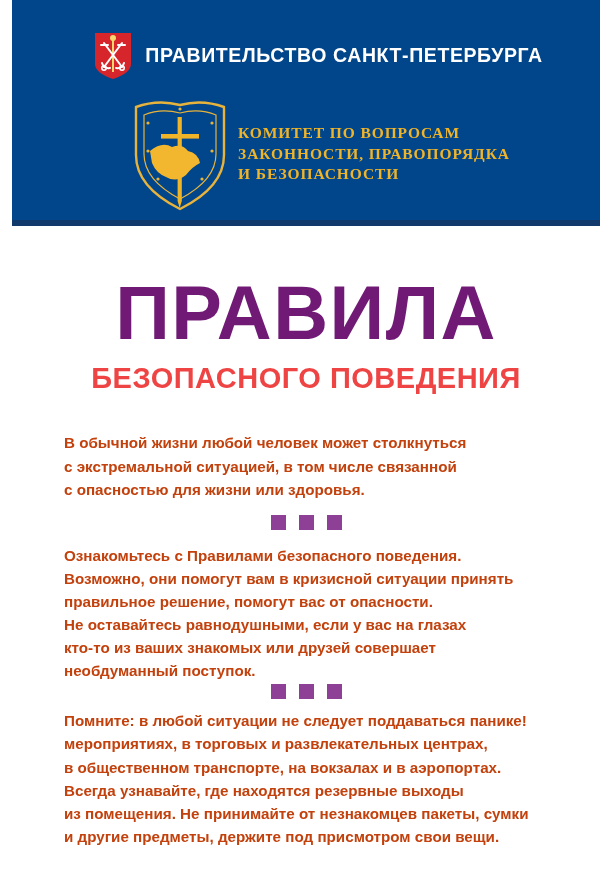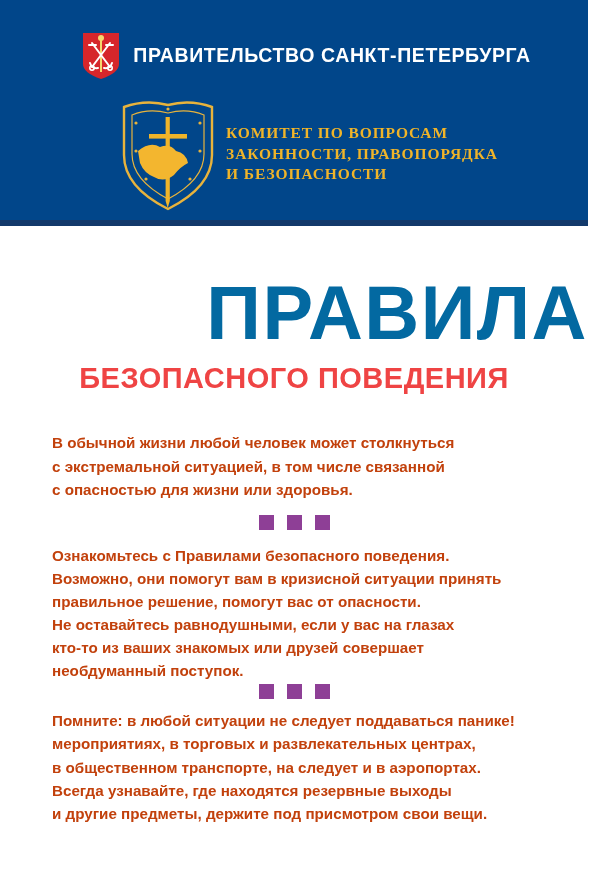--- a/index.html
+++ b/index.html
@@ -11,20 +11,21 @@
   body {
     font-family: "Liberation Sans", "DejaVu Sans", sans-serif;
   }
 
   .poster {
     position: relative;
     width: 588px;
     height: 874px;
     background: #ffffff;
     overflow: hidden;
+    padding-left: 12px;
   }
 
   
   .header-band {
     position: relative;
     width: 614px;
     height: 226px;
     background: #01468a;
     box-sizing: border-box;
   }
@@ -92,27 +93,26 @@
     max-width: 300px;
   }
   .committee-text .cline { display: block; white-space: nowrap; }
 
   
   .title-block {
     text-align: center;
     margin-top: 50px;
   }
   .main-title {
-    color: #0369a1;
+    color: #701a75;
     font-size: 76px;
     font-weight: 700;
     letter-spacing: 1.5px;
     line-height: 0.98;
     margin: 0;
-    text-align: right;
   }
   .sub-title {
     color: #ef4444;
     font-size: 29px;
     font-weight: 700;
     letter-spacing: 0.5px;
     line-height: 1;
     margin: 14px 0 0 0;
   }
 
@@ -235,19 +235,20 @@
 
     <div class="divider inline">
       <span class="sq"></span>
       <span class="sq"></span>
       <span class="sq"></span>
     </div>
 
     <p class="para semi">
       <span class="tline">Помните: в любой ситуации не следует поддаваться панике!</span>
       <span class="tline">мероприятиях, в торговых и развлекательных центрах,</span>
-      <span class="tline">в общественном транспорте, на следует и в аэропортах.</span>
+      <span class="tline">в общественном транспорте, на вокзалах и в аэропортах.</span>
       <span class="tline">Всегда узнавайте, где находятся резервные выходы</span>
+      <span class="tline">из помещения. Не принимайте от незнакомцев пакеты, сумки</span>
       <span class="tline">и другие предметы, держите под присмотром свои вещи.</span>
     </p>
 
   </div>
 </div>
 
 </body></html>

